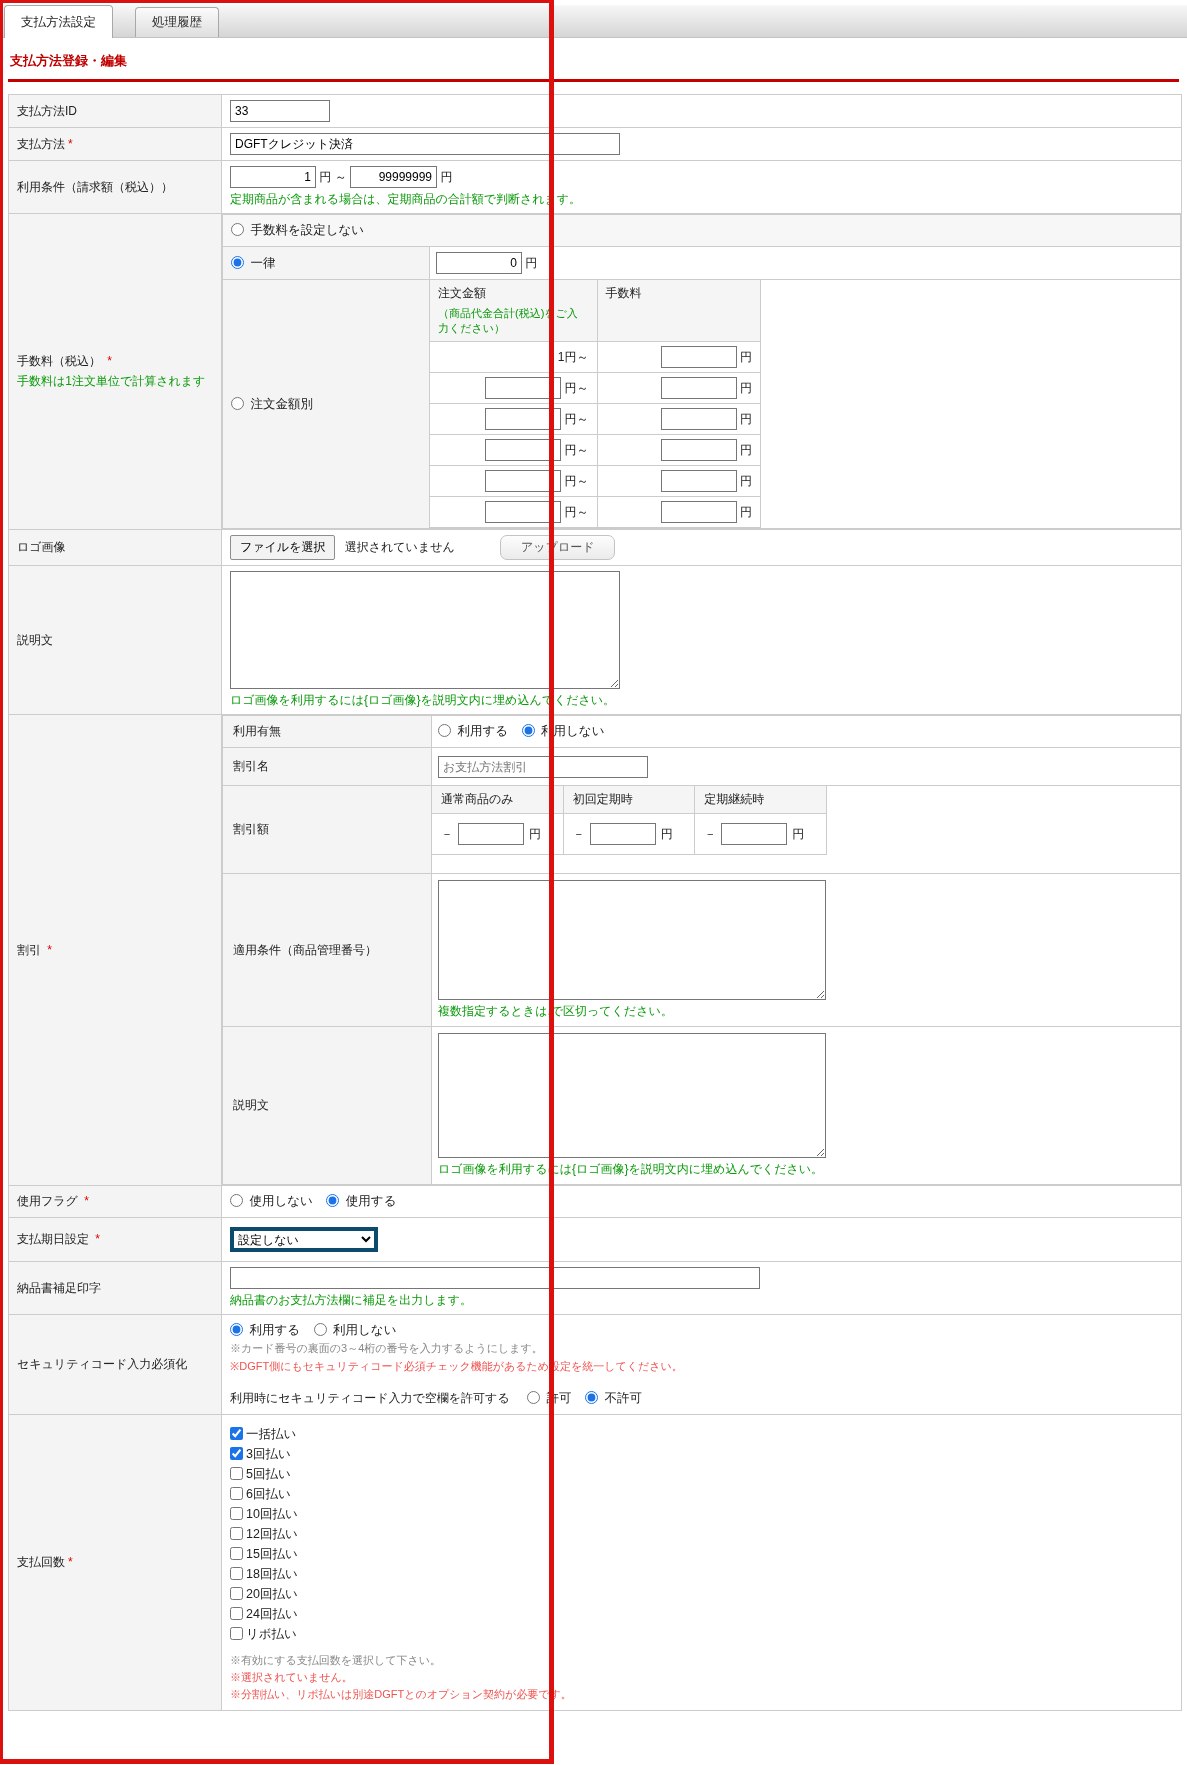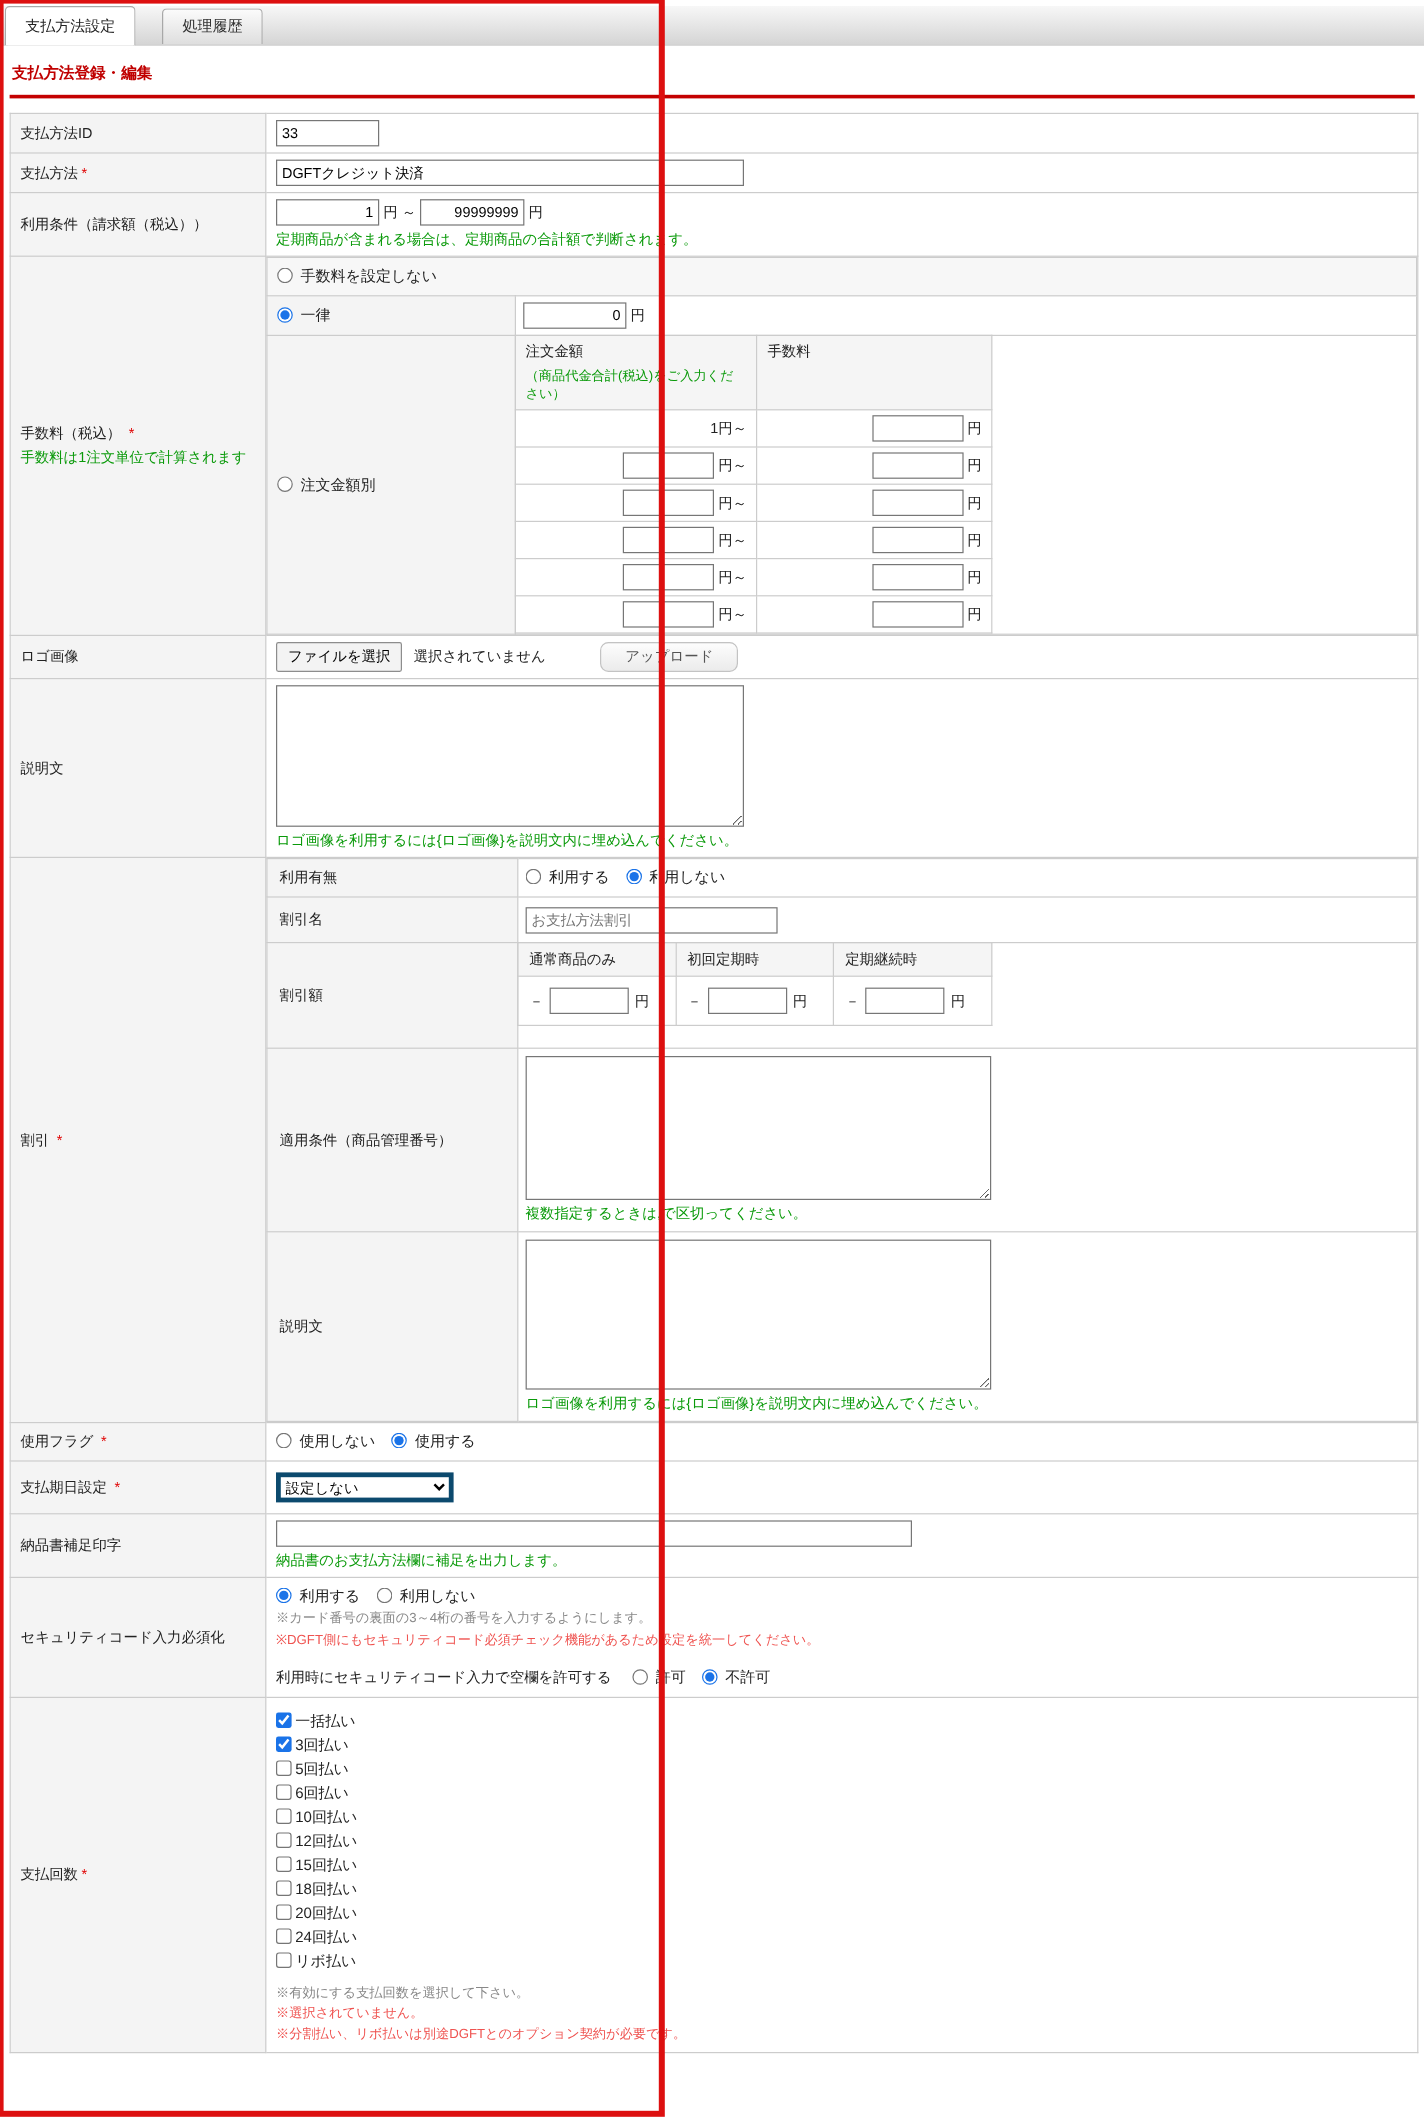--- a/index.html
+++ b/index.html
@@ -70,21 +70,21 @@
     border:1px solid #c3c3c3; border-radius:7px; color:#555;
     background:linear-gradient(#fdfdfd,#ebebeb);
     padding:3px 20px; font-size:12px; margin-left:42px; cursor:pointer; font-family:inherit;
   }
   
   table.sub { border-collapse:collapse; width:100%; }
   table.sub > tbody > tr > td { border:1px solid #ccc; }
   td.radio-cell { background:#f4f4f4; width:207px; padding:6px 8px; vertical-align:middle; }
   td.full-gray  { background:#f7f7f7; padding:7px 8px; }
   td.white-cell { background:#fff; padding:5px 6px; vertical-align:top; }
-  table.fee-amt { border-collapse:collapse; width:398px; margin:-1px 0 0 -1px; }
+  table.fee-amt { border-collapse:collapse; width:332px; margin:-1px 0 0 -1px; }
   table.fee-amt td, table.fee-amt th { border:1px solid #ccc; font-weight:normal; text-align:left; }
   table.fee-amt th { background:#f5f5f5; padding:5px 8px; vertical-align:top; }
   table.fee-amt td { background:#fff; padding:4px 8px; height:30px; }
   table.fee-amt .c1 { width:202px; text-align:right; }
   table.fee-amt .c2 { width:196px; }
   .fee-note { color:#0a9a0a; font-size:11px; margin-top:4px; font-weight:normal; }
   
   td.sub-lbl { background:#f4f4f4; width:209px; padding:6px 10px; vertical-align:middle; }
   table.amt { border-collapse:collapse; width:396px; margin:-1px 0 0 -1px; }
   table.amt th, table.amt td { border:1px solid #ccc; font-weight:normal; text-align:left; }
@@ -110,21 +110,21 @@
 </div>
 
 <div class="page-title">支払方法登録・編集</div>
 
 <table class="main">
 <tbody>
 
   <tr>
     <th class="lbl">支払方法ID</th>
     <td class="val">
-      <input type="text" style="width: 86px;" value="33">
+      <input type="text" style="width: 100px;" value="33">
     </td>
   </tr>
 
   <tr>
     <th class="lbl">
       <span>支払方法</span><span class="req">*</span>
     </th>
     <td class="val">
       <input type="text" style="width: 390px;" value="DGFTクレジット決済">
     </td>

